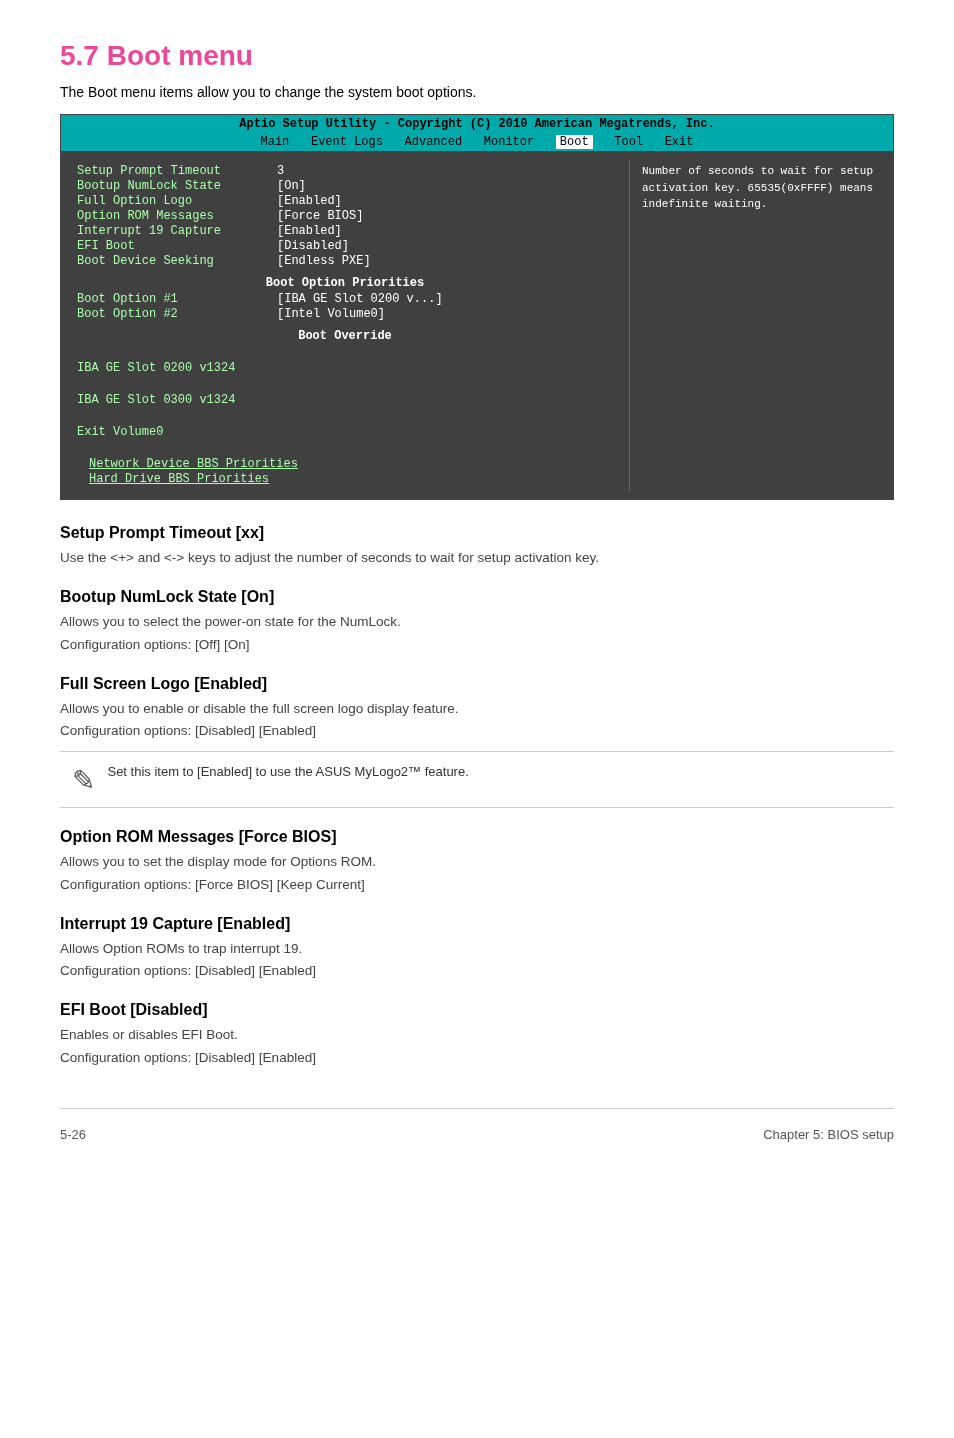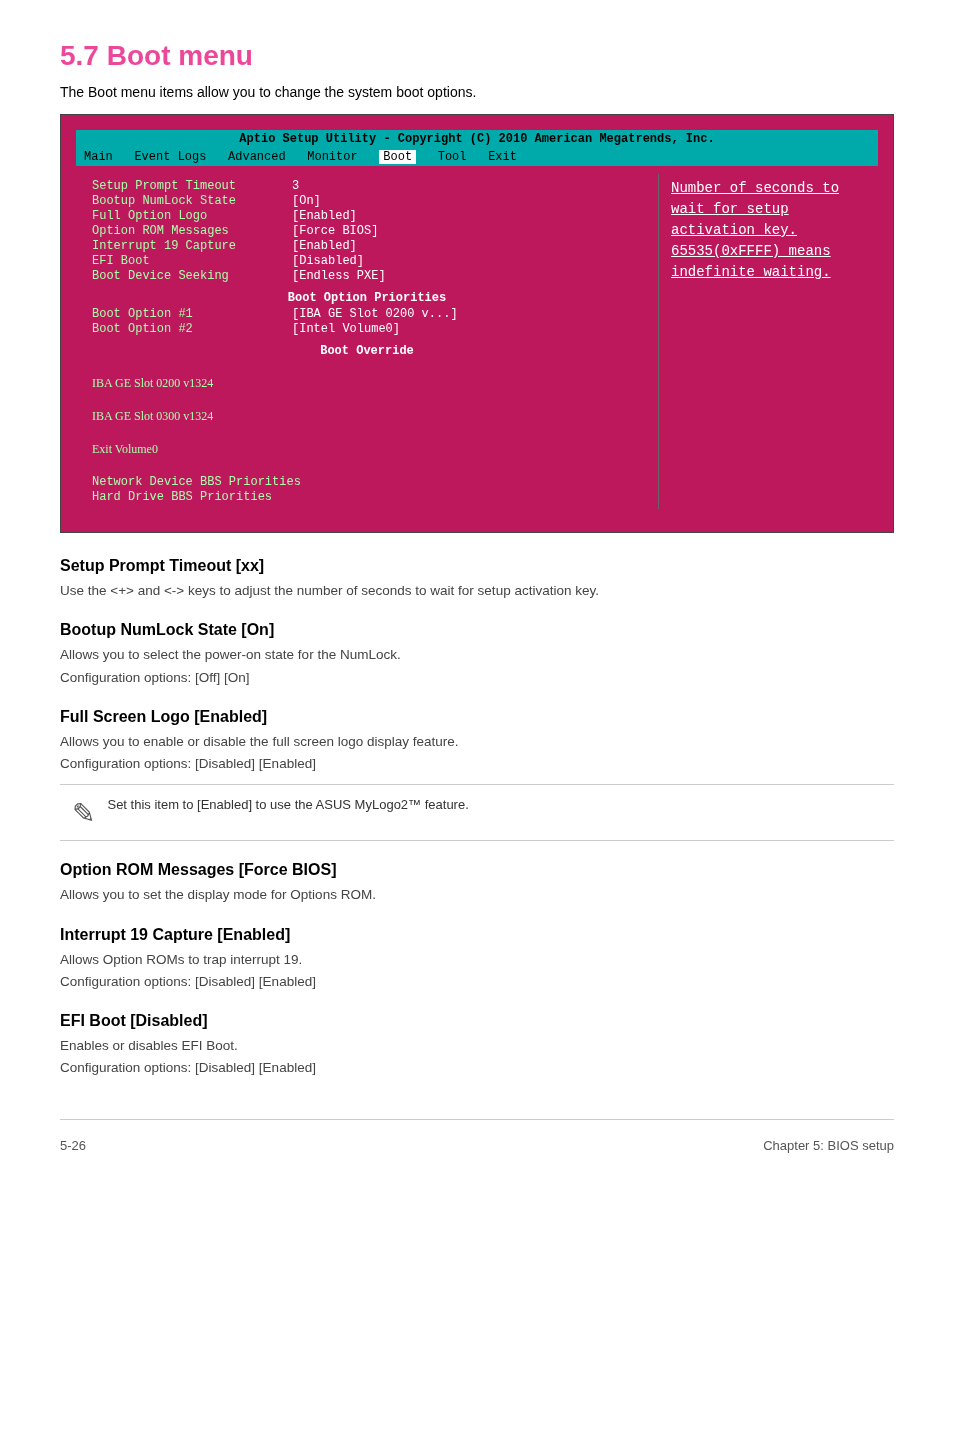--- a/index.html
+++ b/index.html
@@ -20,70 +20,70 @@
     }
 
     .intro-text {
       font-size: 14px;
       margin-bottom: 14px;
       color: #000;
     }
 
     
     .bios-screen {
-      background: #be185d;
+      background: #404040;
       color: #fff;
       font-family: 'Courier New', Courier, monospace;
       font-size: 12px;
-      padding: 15px;
+      padding: 0;
       margin-bottom: 24px;
       border: 1px solid #444;
     }
 
     .bios-title-bar {
       background: #00aaaa;
       color: #000;
       text-align: center;
       padding: 2px 8px;
       font-weight: bold;
       font-size: 12px;
     }
 
     .bios-menu-bar {
       background: #00aaaa;
       color: #000;
       padding: 2px 8px;
       font-size: 12px;
+      text-align: center;
     }
 
     .bios-menu-bar span.active {
       background: #fff;
       color: #000;
       padding: 0 4px;
     }
 
     .bios-body {
       display: flex;
       padding: 8px 0;
     }
 
     .bios-main {
       flex: 1;
       padding: 4px 16px;
       color: #fff;
     }
 
     .bios-help {
-      width: 220px;
+      width: 264px;
       border-left: 1px solid #666;
       padding: 4px 12px;
       color: #fff;
-      font-size: 14px;
+      font-size: 11px;
       line-height: 1.5;
-      text-decoration: underline;
     }
 
     .bios-row {
       display: flex;
       margin: 1px 0;
     }
 
     .bios-label {
       width: 200px;
       color: #aaffaa;
@@ -97,26 +97,26 @@
       color: #fff;
       font-weight: bold;
       margin-top: 8px;
       margin-bottom: 2px;
       text-align: center;
     }
 
     .bios-override-item {
       color: #aaffaa;
       margin: 18px 0;
-      font-family: Liberation Serif, serif;
     }
 
     .bios-priorities-item {
       color: #aaffaa;
-      margin: 1px 0;
+      margin: 1px 12px;
+      text-decoration: underline;
     }
 
     
     .section {
       margin-bottom: 20px;
     }
 
     .section h2 {
       font-size: 16px;
       font-weight: bold;
@@ -258,20 +258,21 @@
   <p>Configuration options: [Disabled] [Enabled]</p>
   <div class="note-box">
     <div class="note-icon">✎</div>
     <div class="note-text">Set this item to [Enabled] to use the ASUS MyLogo2™ feature.</div>
   </div>
 </div>
 
 <div class="section">
   <h2>Option ROM Messages [Force BIOS]</h2>
   <p>Allows you to set the display mode for Options ROM.</p>
+  <p>Configuration options: [Force BIOS] [Keep Current]</p>
 </div>
 
 <div class="section">
   <h2>Interrupt 19 Capture [Enabled]</h2>
   <p>Allows Option ROMs to trap interrupt 19.</p>
   <p>Configuration options: [Disabled] [Enabled]</p>
 </div>
 
 <div class="section">
   <h2>EFI Boot [Disabled]</h2>

